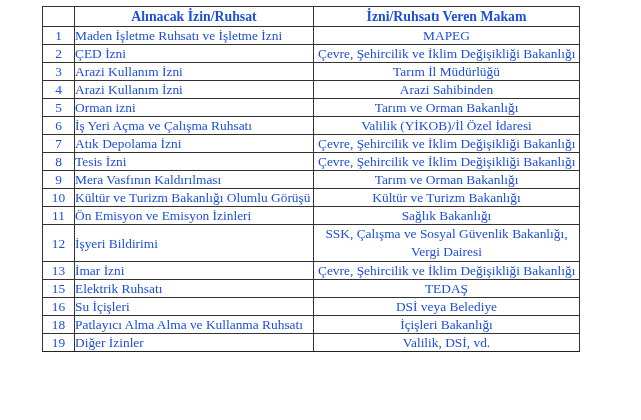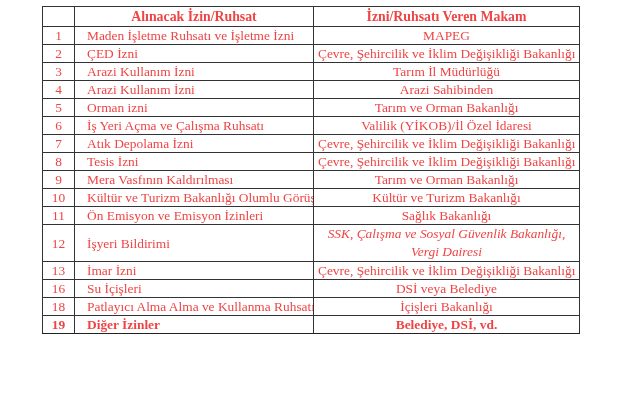--- a/index.html
+++ b/index.html
@@ -12,21 +12,21 @@
     }
     .wrap {
       position: absolute;
       left: 42px;
       top: 6px;
     }
     table.permits {
       border-collapse: collapse;
       font-family: "Liberation Serif", "DejaVu Serif", serif;
       font-size: 13.4px;
-      color: #ef4444;
+      color: #1d4ed8;
       table-layout: fixed;
       width: 537px;
     }
     table.permits col.c-num { width: 32px; }
     table.permits col.c-permit { width: 239px; }
     table.permits col.c-authority { width: 266px; }
     table.permits th, table.permits td {
       border: 1px solid #333333;
       padding: 0 4px;
       line-height: 17px;
@@ -40,37 +40,35 @@
       text-align: center;
       height: 19px;
       font-size: 13.8px;
     }
     table.permits td.num {
       text-align: center;
       padding: 0;
     }
     table.permits td.permit {
       text-align: left;
-      padding-left: 12px;
+      padding-left: 0;
     }
     table.permits td.authority {
       text-align: center;
       padding-left: 4px;
     }
     table.permits tr.tall td {
       height: 36px;
     }
     table.permits td.wrap-cell {
       white-space: normal;
       line-height: 18px;
-      font-style: italic;
     }
     table.permits tr.outer-bottom td {
       border-bottom: 1.5px solid #222;
-      font-weight: bold;
     }
   </style>
 </head>
 <body>
 
 <div class="wrap">
   <table class="permits">
     <colgroup>
       <col class="c-num">
       <col class="c-permit">
@@ -143,29 +141,34 @@
         <td class="num">12</td>
         <td class="permit">İşyeri Bildirimi</td>
         <td class="authority wrap-cell">SSK, Çalışma ve Sosyal Güvenlik Bakanlığı, Vergi Dairesi</td>
       </tr>
       <tr>
         <td class="num">13</td>
         <td class="permit">İmar İzni</td>
         <td class="authority">Çevre, Şehircilik ve İklim Değişikliği Bakanlığı</td>
       </tr>
       <tr>
+        <td class="num">15</td>
+        <td class="permit">Elektrik Ruhsatı</td>
+        <td class="authority">TEDAŞ</td>
+      </tr>
+      <tr>
         <td class="num">16</td>
         <td class="permit">Su İçişleri</td>
         <td class="authority">DSİ veya Belediye</td>
       </tr>
       <tr>
         <td class="num">18</td>
         <td class="permit">Patlayıcı Alma Alma ve Kullanma Ruhsatı</td>
         <td class="authority">İçişleri Bakanlığı</td>
       </tr>
       <tr class="outer-bottom">
         <td class="num">19</td>
         <td class="permit">Diğer İzinler</td>
-        <td class="authority">Belediye, DSİ, vd.</td>
+        <td class="authority">Valilik, DSİ, vd.</td>
       </tr>
     </tbody>
   </table>
 </div>
 
 </body></html>

